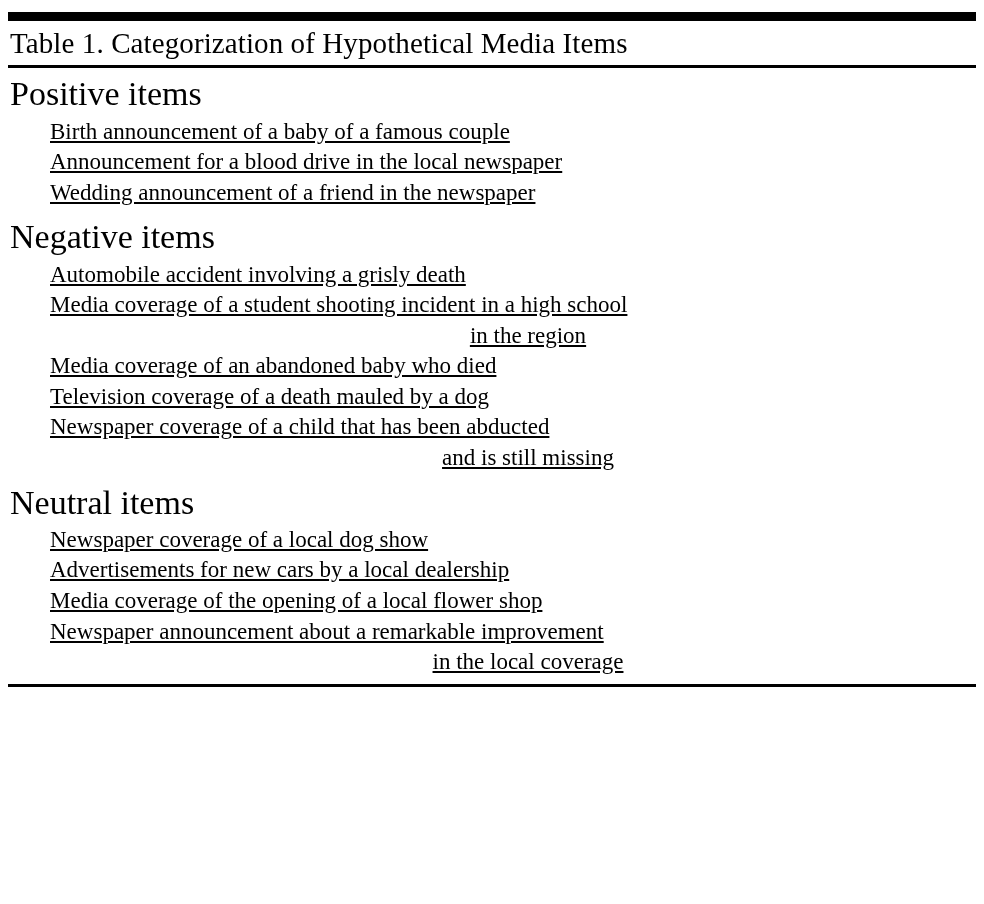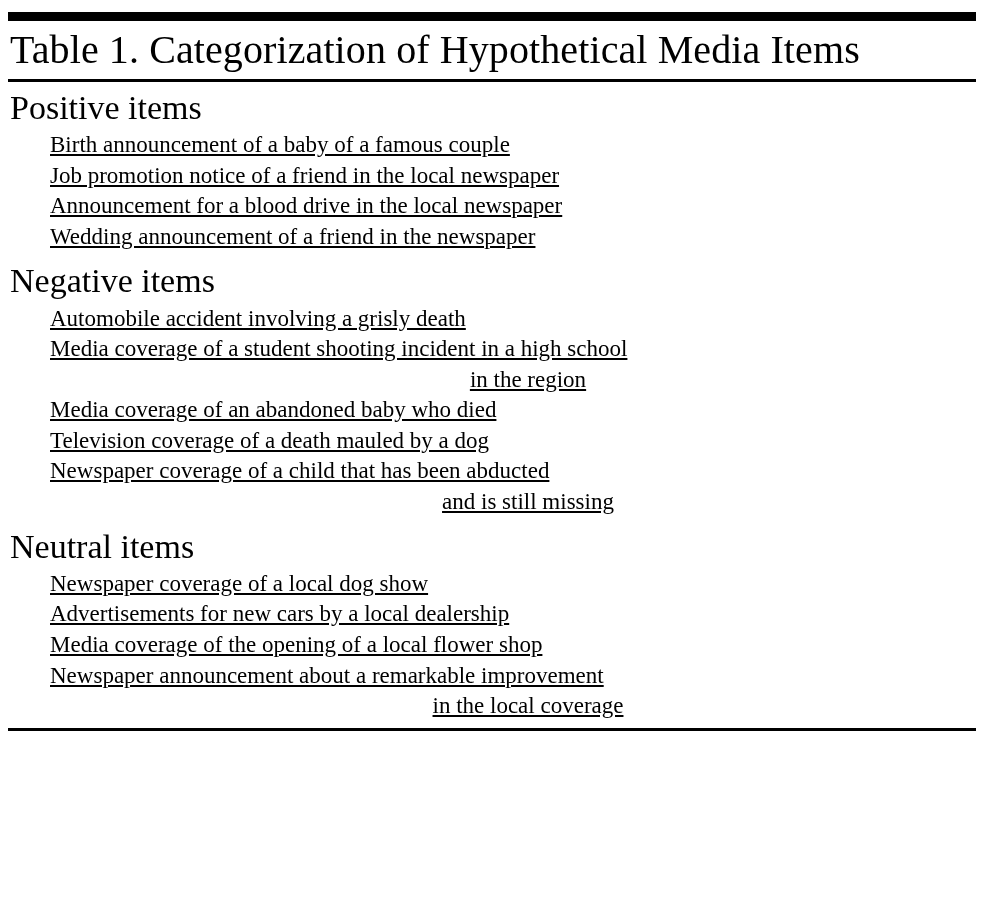--- a/index.html
+++ b/index.html
@@ -27,21 +27,21 @@
   .rule-mid {
     height: 3px;
     background: #000000;
   }
   .rule-bottom {
     height: 3px;
     background: #000000;
     margin-top: 4px;
   }
   .caption {
-    font-size: 40px;
+    font-size: 29px;
     line-height: 1.22;
     padding: 5px 2px 4px 2px;
     letter-spacing: 0.1px;
   }
   .body-rows {
     padding-top: 3px;
   }
   .group {
     padding-bottom: 6px;
   }
@@ -75,23 +75,20 @@
   <div class="caption">Table 1. Categorization of Hypothetical Media Items</div>
 
   <div class="rule-mid"></div>
 
   <div class="body-rows">
 
     <div class="group">
       <div class="group-head">Positive items</div>
       <div class="item">
         <span>Birth announcement of a baby of a famous couple</span>
-      </div>
-      <div class="item">
-        <span>Job promotion notice of a friend in the local newspaper</span>
       </div>
       <div class="item">
         <span>Announcement for a blood drive in the local newspaper</span>
       </div>
       <div class="item">
         <span>Wedding announcement of a friend in the newspaper</span>
       </div>
     </div>
 
     <div class="group">

